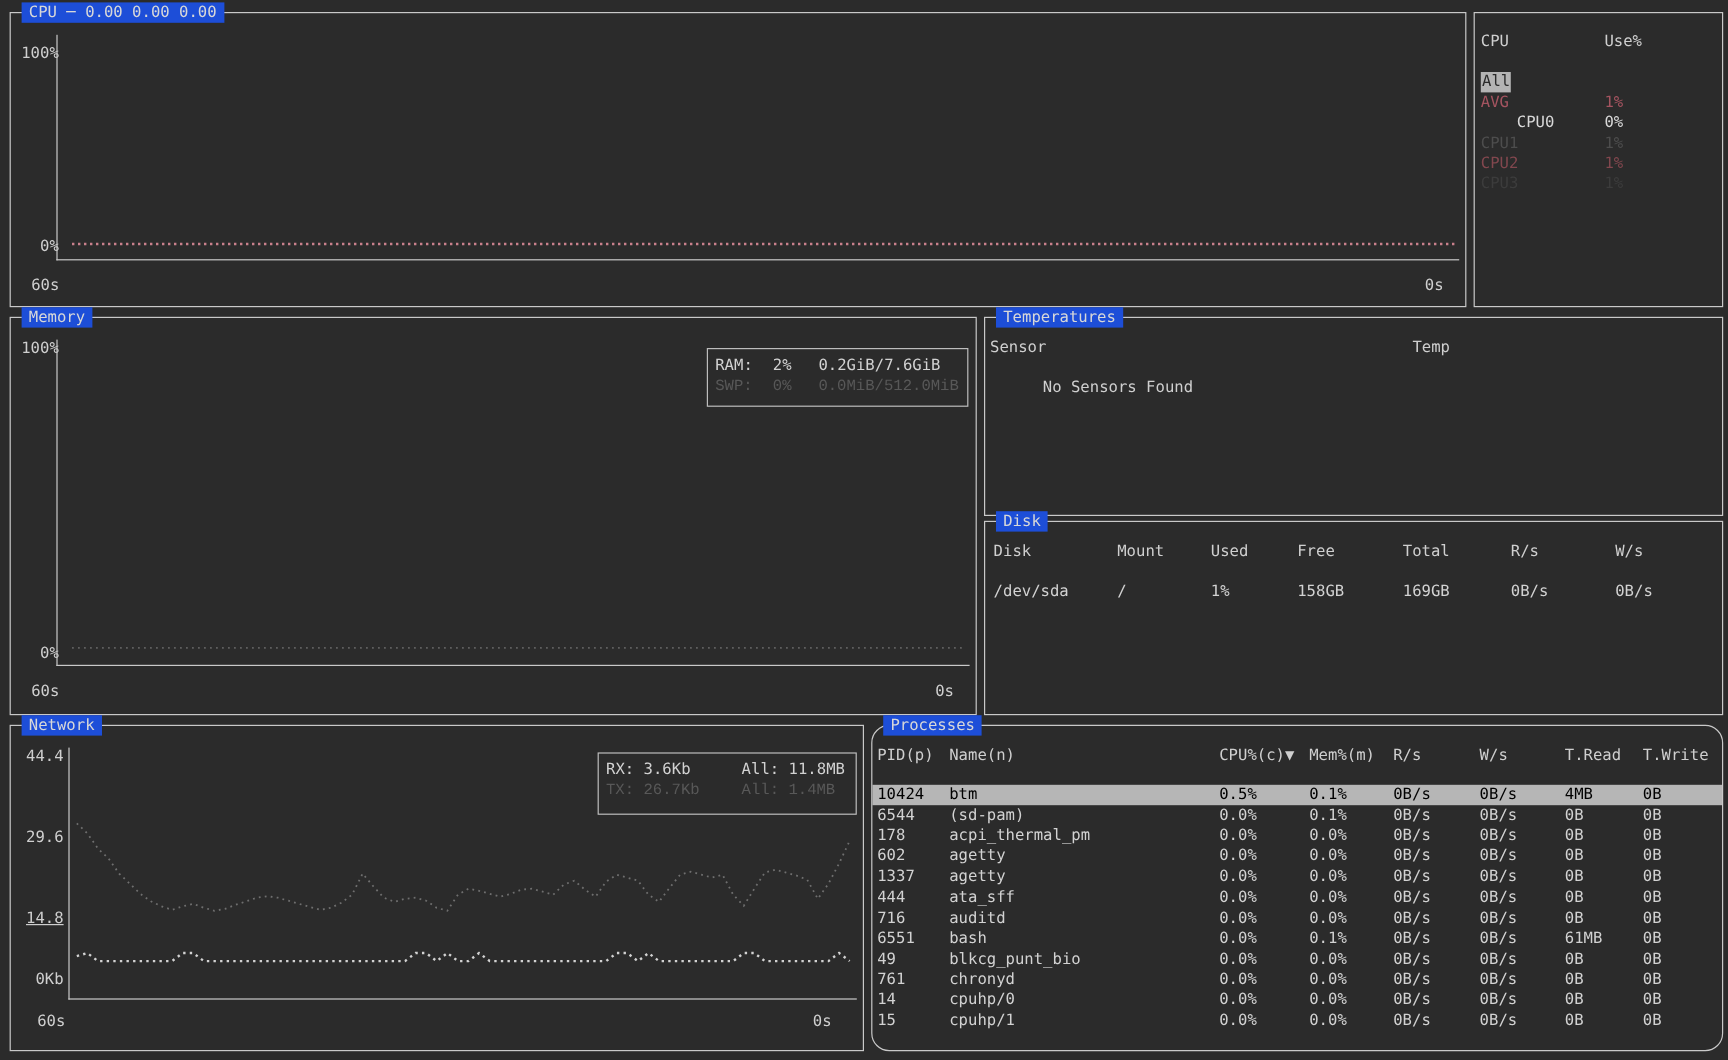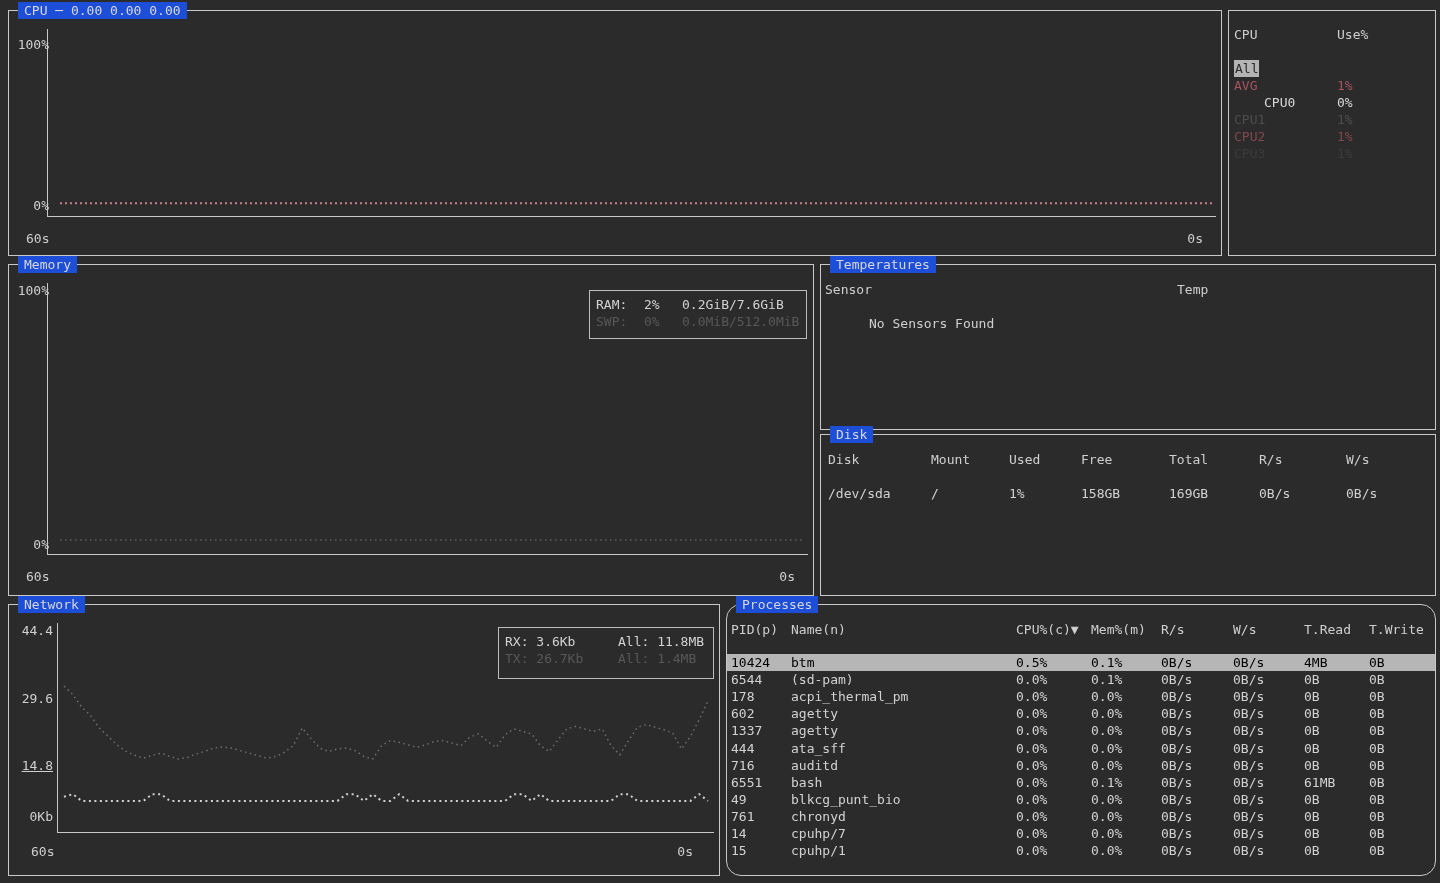--- a/index.html
+++ b/index.html
@@ -16,21 +16,21 @@
   .ylab { position:absolute; color:#cfcfcf; white-space:pre; }
   .xlab { position:absolute; color:#cfcfcf; white-space:pre; }
   .plot { position:absolute; border-left:1px solid #c9c9c9; border-bottom:1px solid #c9c9c9; }
   .plot svg { display:block; }
   .legend-box {
     position:absolute; border:1px solid #bdbdbd; background:#2b2b2b; padding:5px 0 5px 6px;
   }
   .legend-line { display:grid; white-space:pre; }
   .mem-legend .legend-line { grid-template-columns:48px 38px 1fr; }
   .net-legend .legend-line { grid-template-columns:113px 1fr; }
-  .faded { color:#585858; }
+  .faded { color:#585858;font-family:Liberation Mono, monospace; }
   
   .t-row { display:grid; white-space:pre; align-items:center; }
   .proc-grid { grid-template-columns:60px 225px 75px 70px 72px 71px 65px 1fr; padding-left:4px; }
   .disk-grid { grid-template-columns:103px 78px 72px 88px 90px 87px 1fr; padding-left:7px; }
   .temp-grid { grid-template-columns:352px 1fr; padding-left:4px; }
   .cpul-grid { grid-template-columns:103px 1fr; padding-left:5px; }
   .t-header { color:#cfcfcf; }
   .rows-stack { position:absolute; left:0; right:0; display:flex; flex-direction:column; }
   .proc-row { height:17.1px; }
   .selected-row { background:#b6b6b6; color:#000000; }
@@ -145,16 +145,16 @@
       <div class="t-row proc-grid proc-row selected-row"><span>10424</span><span>btm</span><span>0.5%</span><span>0.1%</span><span>0B/s</span><span>0B/s</span><span>4MB</span><span>0B</span></div>
       <div class="t-row proc-grid proc-row"><span>6544</span><span>(sd-pam)</span><span>0.0%</span><span>0.1%</span><span>0B/s</span><span>0B/s</span><span>0B</span><span>0B</span></div>
       <div class="t-row proc-grid proc-row"><span>178</span><span>acpi_thermal_pm</span><span>0.0%</span><span>0.0%</span><span>0B/s</span><span>0B/s</span><span>0B</span><span>0B</span></div>
       <div class="t-row proc-grid proc-row"><span>602</span><span>agetty</span><span>0.0%</span><span>0.0%</span><span>0B/s</span><span>0B/s</span><span>0B</span><span>0B</span></div>
       <div class="t-row proc-grid proc-row"><span>1337</span><span>agetty</span><span>0.0%</span><span>0.0%</span><span>0B/s</span><span>0B/s</span><span>0B</span><span>0B</span></div>
       <div class="t-row proc-grid proc-row"><span>444</span><span>ata_sff</span><span>0.0%</span><span>0.0%</span><span>0B/s</span><span>0B/s</span><span>0B</span><span>0B</span></div>
       <div class="t-row proc-grid proc-row"><span>716</span><span>auditd</span><span>0.0%</span><span>0.0%</span><span>0B/s</span><span>0B/s</span><span>0B</span><span>0B</span></div>
       <div class="t-row proc-grid proc-row"><span>6551</span><span>bash</span><span>0.0%</span><span>0.1%</span><span>0B/s</span><span>0B/s</span><span>61MB</span><span>0B</span></div>
       <div class="t-row proc-grid proc-row"><span>49</span><span>blkcg_punt_bio</span><span>0.0%</span><span>0.0%</span><span>0B/s</span><span>0B/s</span><span>0B</span><span>0B</span></div>
       <div class="t-row proc-grid proc-row"><span>761</span><span>chronyd</span><span>0.0%</span><span>0.0%</span><span>0B/s</span><span>0B/s</span><span>0B</span><span>0B</span></div>
-      <div class="t-row proc-grid proc-row"><span>14</span><span>cpuhp/7</span><span>0.0%</span><span>0.0%</span><span>0B/s</span><span>0B/s</span><span>0B</span><span>0B</span></div>
+      <div class="t-row proc-grid proc-row"><span>14</span><span>cpuhp/0</span><span>0.0%</span><span>0.0%</span><span>0B/s</span><span>0B/s</span><span>0B</span><span>0B</span></div>
       <div class="t-row proc-grid proc-row"><span>15</span><span>cpuhp/1</span><span>0.0%</span><span>0.0%</span><span>0B/s</span><span>0B/s</span><span>0B</span><span>0B</span></div>
     </div>
 </section>
 
 </body></html>

